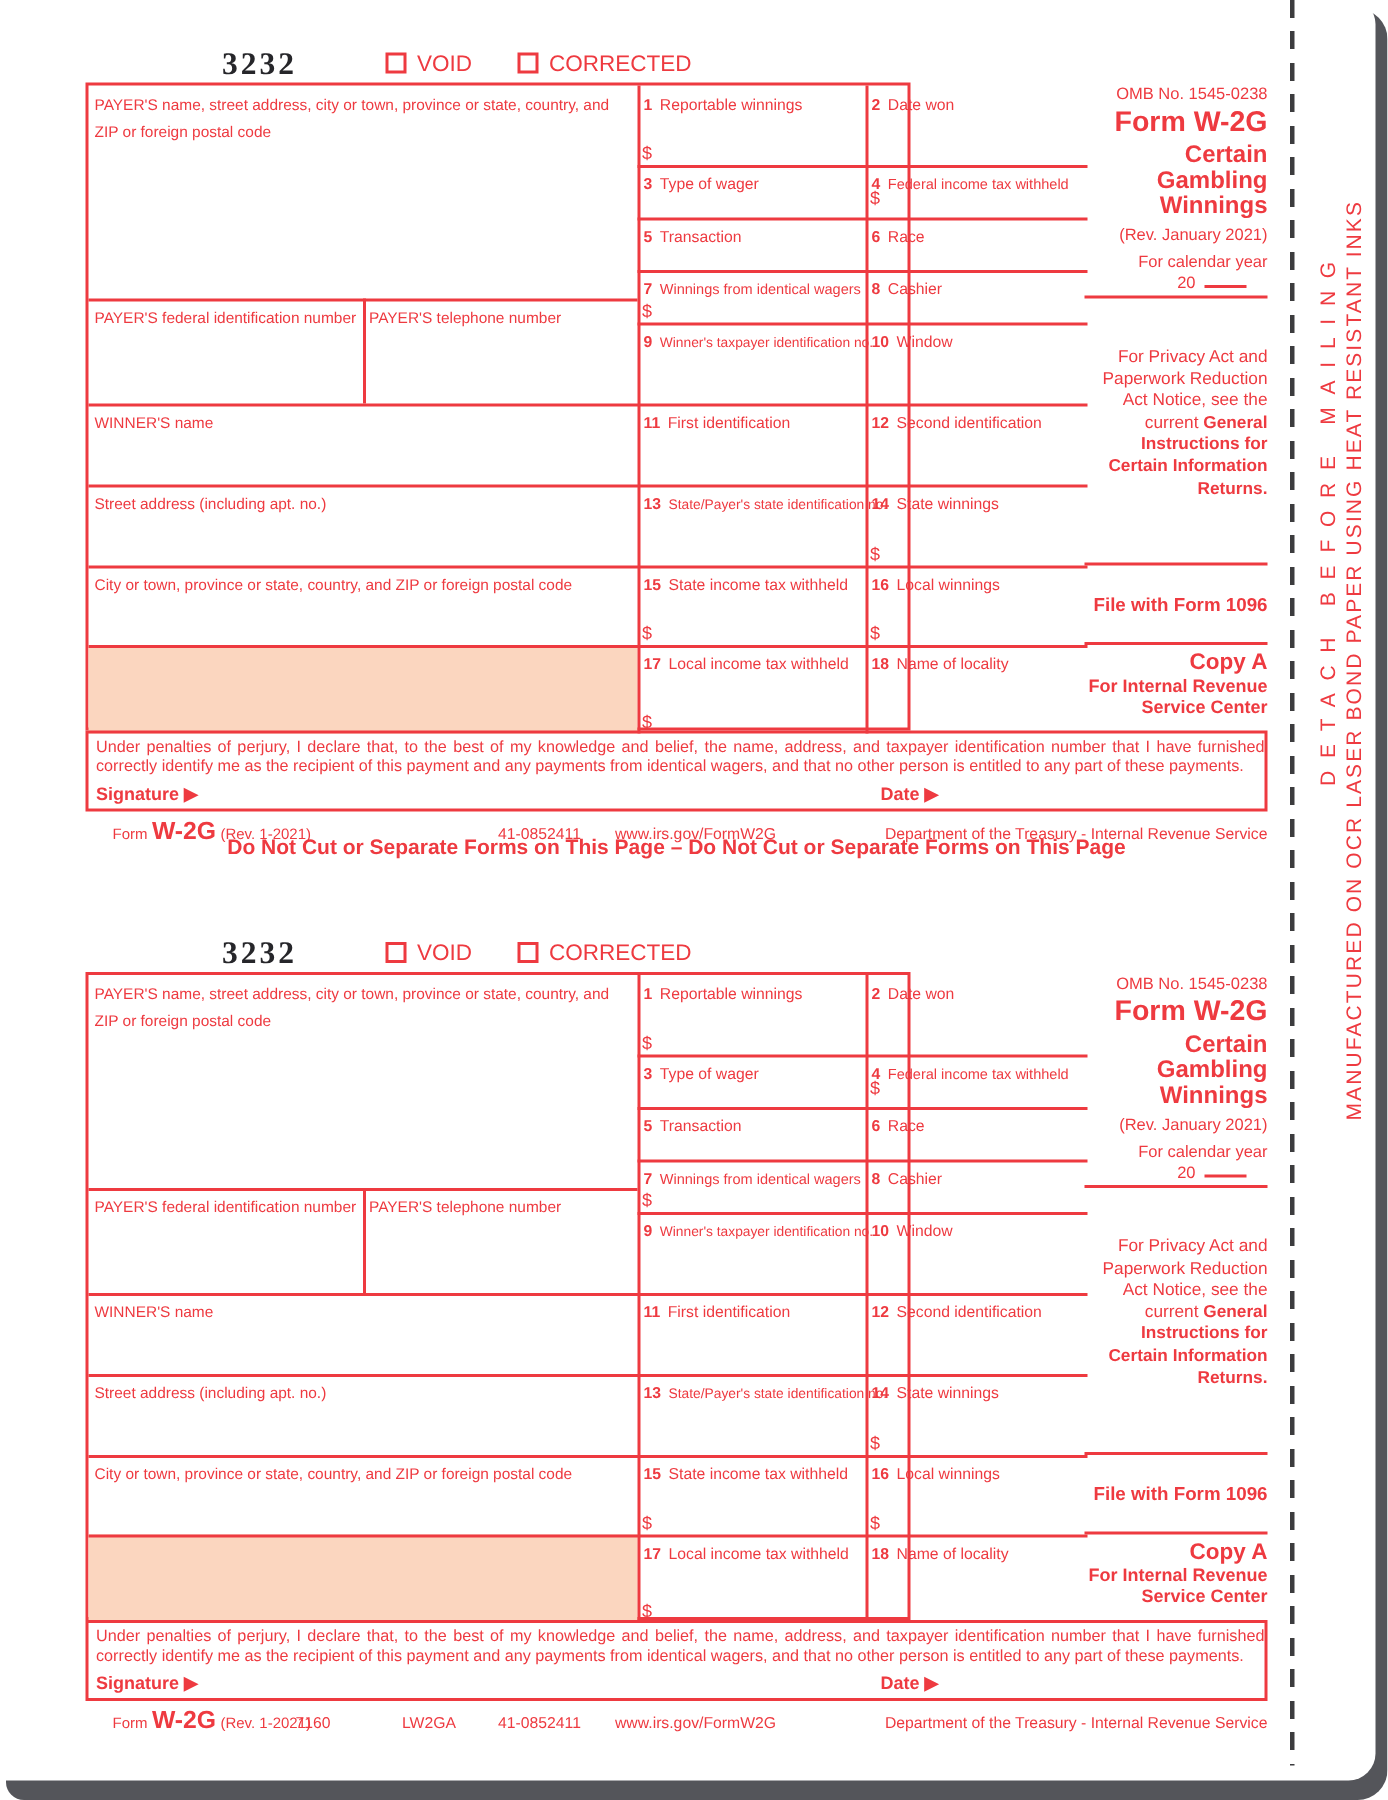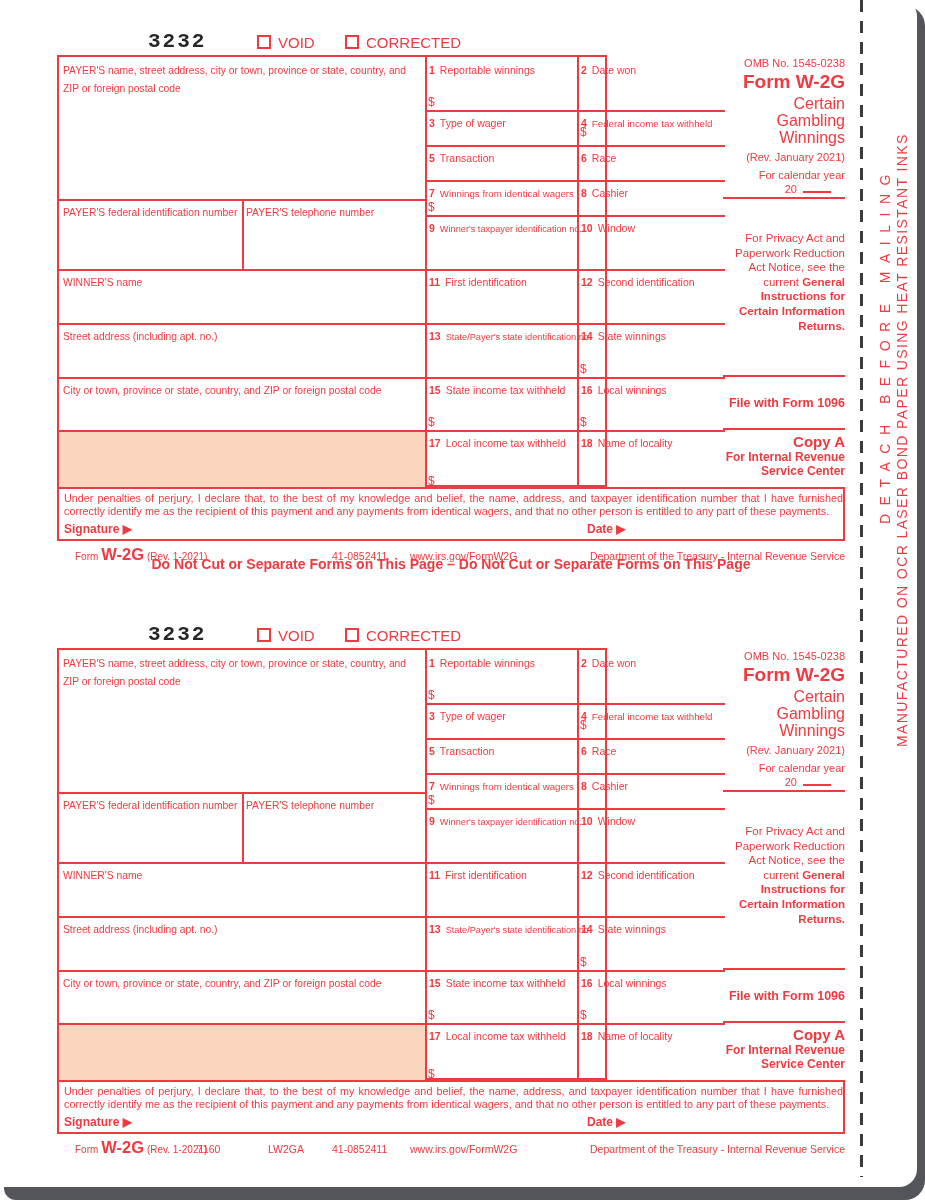--- a/index.html
+++ b/index.html
@@ -8,42 +8,42 @@
   *{box-sizing:border-box;margin:0;padding:0;}
   body{width:925px;height:1200px;position:relative;background:#fff;
        font-family:"Liberation Sans", sans-serif;color:var(--red);}
   .frame{position:absolute;left:4px;top:6px;width:921px;height:1194px;
          background:var(--edge);border-radius:6px 20px 20px 12px;}
   #sheet{position:absolute;left:0;top:0;width:917px;height:1187px;background:#fff;
          border-radius:0 16px 18px 0;overflow:hidden;}
   
   .w2g{position:absolute;left:57px;width:788px;height:540px;}
   .hdr{position:absolute;left:0;top:0;width:100%;height:25px;}
-  .code{position:absolute;left:91px;top:0;font-family:Liberation Mono, monospace;
+  .code{position:absolute;left:91px;top:0;font-family:Liberation Serif, serif;
         font-weight:bold;font-size:21px;letter-spacing:2px;color:var(--black);}
   .cb{position:absolute;top:5px;width:14px;height:14px;border:2px solid var(--red);background:#fff;}
   .cbl{position:absolute;top:4px;font-size:15px;color:var(--red);}
   .main-box{position:absolute;left:0;top:25px;width:550px;height:432px;border:2px solid var(--red);}
   .lh{position:absolute;display:block;height:2px;background:var(--red);}
   .lv{position:absolute;display:block;width:2px;background:var(--red);}
   .cell{position:absolute;padding:3px 2px 0 4px;white-space:nowrap;overflow:visible;}
   .cell.wrap{white-space:normal;}
   .bn{font-weight:bold;font-size:10.5px;margin-right:5px;}
   .bl{font-size:10.5px;text-align:center;}
   .bl.sm{font-size:9.2px;}
   .bl.sm2{font-size:9.7px;}
   .ll{font-size:10.3px;}
   .dollar{position:absolute;left:3px;bottom:1px;font-size:12px;}
   .dollar.under{top:15px;bottom:auto;}
   .shaded{background:var(--shade);}
   
   .margin-col{position:absolute;left:666px;top:25px;width:122px;height:432px;text-align:right;}
   .m-omb{position:absolute;top:2px;right:0;width:100%;font-size:11px;}
   .m-title{position:absolute;top:16px;right:0;width:100%;font-size:19px;font-weight:bold;}
-  .m-sub{position:absolute;right:0;width:100%;font-size:16px;font-weight:normal;margin-left:16px;}
+  .m-sub{position:absolute;right:0;width:100%;font-size:16px;font-weight:bold;margin-left:16px;}
   .m-rev{position:absolute;top:96px;right:0;width:100%;font-size:11px;}
   .m-cal{position:absolute;top:114px;right:0;width:100%;font-size:11px;}
   .m-year{position:absolute;top:128px;right:14px;font-size:11px;}
   .yl{display:inline-block;width:28px;border-bottom:2px solid var(--red);margin-left:6px;}
   .m-privacy{position:absolute;top:176px;right:0;width:100%;font-size:11.5px;line-height:14.6px;}
   .m-file{position:absolute;top:341px;right:0;width:100%;font-size:12.5px;font-weight:bold;}
   .m-copy{position:absolute;top:378px;right:0;width:100%;font-size:15px;font-weight:bold;}
   .m-copyfor{position:absolute;right:0;width:100%;font-size:12px;font-weight:bold;}
   
   .perjury-box{position:absolute;left:0;top:457px;width:788px;height:54px;border:2px solid var(--red);overflow:hidden;}

